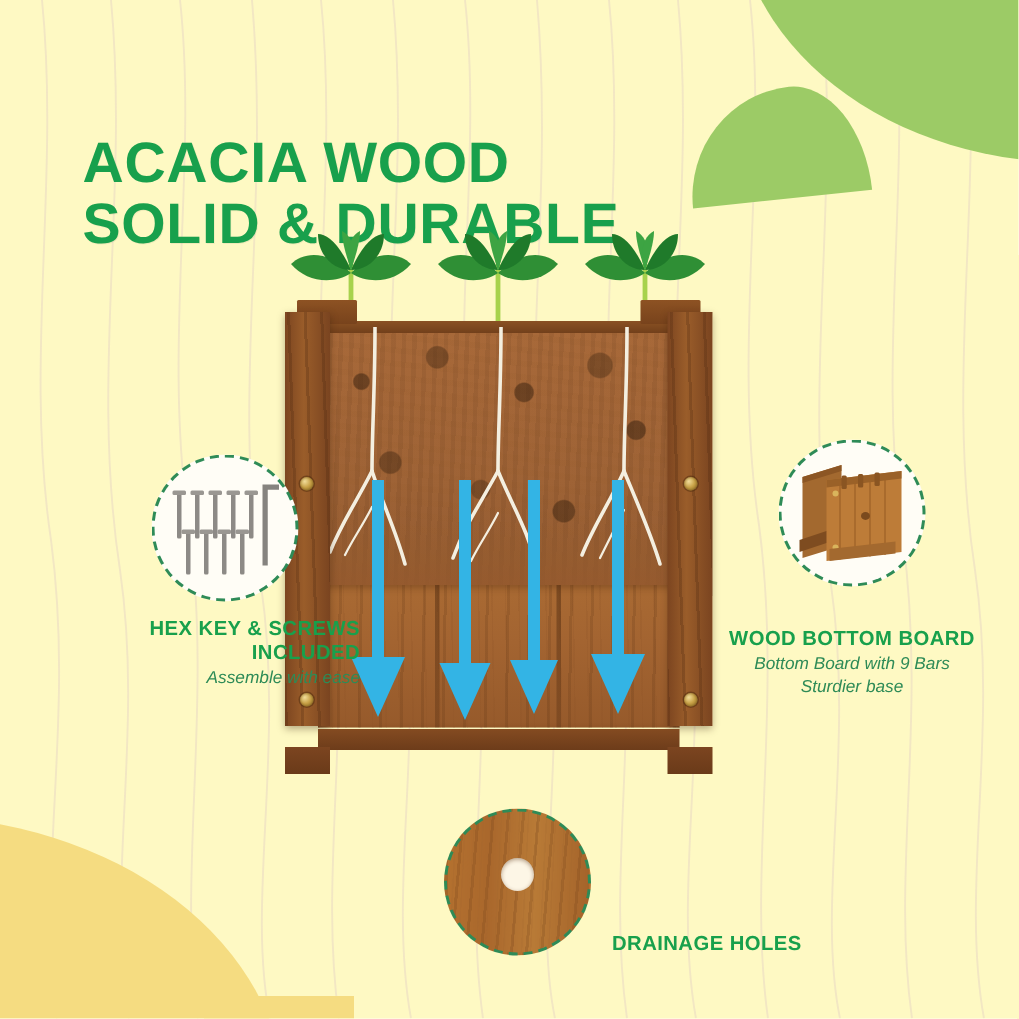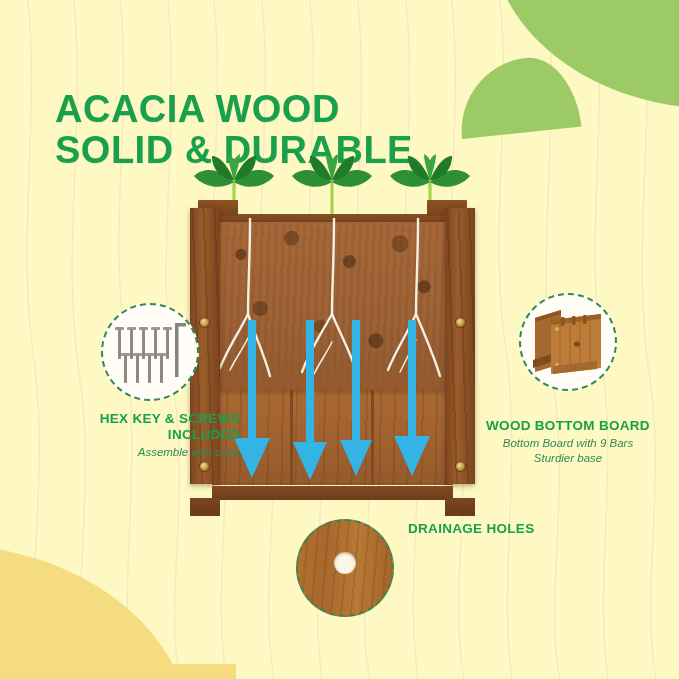--- a/index.html
+++ b/index.html
@@ -272,21 +272,21 @@
   #feat-hex { left: 60px; top: 303px; width: 180px; text-align: right; }
   #feat-hex .circle-badge { margin: 0 auto; }
   #feat-hex .txt { margin-top: 10px; }
 
   
   #feat-board { left: 478px; top: 293px; width: 180px; text-align: center; }
   #feat-board .circle-badge { margin: 0 auto; }
   #feat-board .txt { margin-top: 27px; }
 
   
-  #feat-drain { left: 296px; top: 519px; display: flex; align-items: flex-start; gap: 14px; }
+  #feat-drain { left: 296px; top: 539px; display: flex; align-items: flex-end; gap: 14px; }
   #feat-drain .txt { text-align: left; padding-top: 2px; }
 </style>
 </head>
 <body>
 
 <div id="page">
 
   <svg class="grain-layer" width="679" height="679" viewBox="0 0 679 679" aria-hidden="true">
     <g stroke="#f1e4c4" stroke-width="1.3" fill="none" opacity="0.85">
       <path d="M28 0 C40 120 16 240 34 360 C50 480 24 580 38 679"></path>

